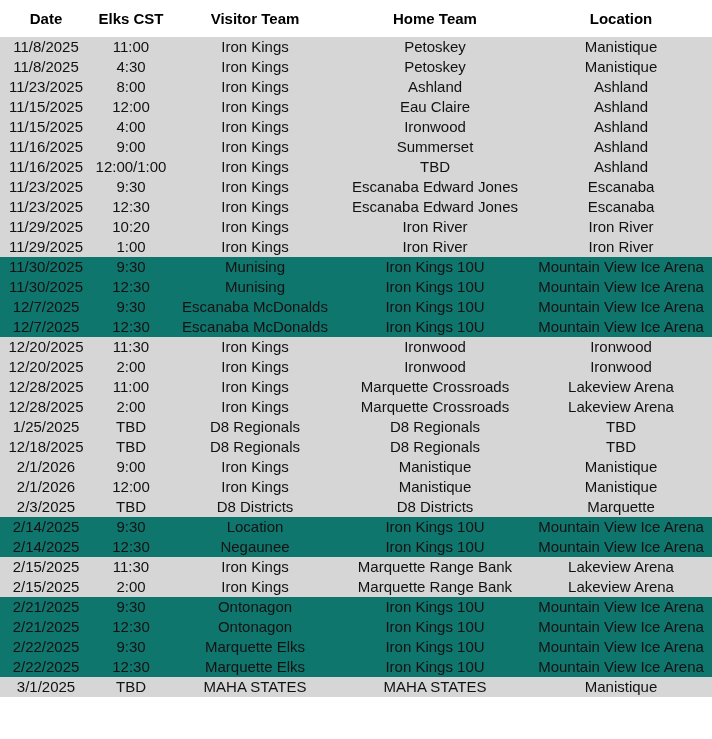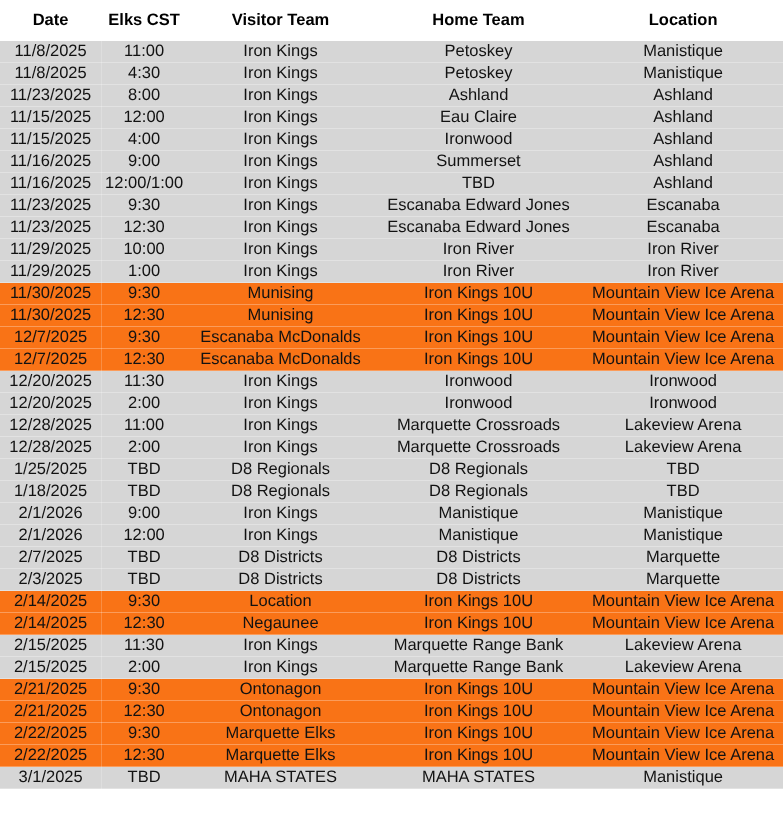--- a/index.html
+++ b/index.html
@@ -33,21 +33,21 @@
     font-weight: bold;
     background: #ffffff;
     color: #000000;
     height: 37px;
     line-height: 21px;
   }
   #schedule td {
     color: #121212;
   }
   tr.shade-gray td  { background: #d6d6d6; }
-  tr.shade-green td { background: #f97316; }
+  tr.shade-green td { background: #0f766e; }
 </style>
 </head>
 <body>
 
 <table id="schedule">
   <colgroup>
     <col style="width:92px">
     <col style="width:78px">
     <col style="width:170px">
     <col style="width:190px">
@@ -121,21 +121,21 @@
   </tr>
       <tr class="shade-gray">
     <td>11/23/2025</td>
     <td>12:30</td>
     <td>Iron Kings</td>
     <td>Escanaba Edward Jones</td>
     <td>Escanaba</td>
   </tr>
       <tr class="shade-gray">
     <td>11/29/2025</td>
-    <td>10:00</td>
+    <td>10:20</td>
     <td>Iron Kings</td>
     <td>Iron River</td>
     <td>Iron River</td>
   </tr>
       <tr class="shade-gray">
     <td>11/29/2025</td>
     <td>1:00</td>
     <td>Iron Kings</td>
     <td>Iron River</td>
     <td>Iron River</td>
@@ -197,46 +197,39 @@
     <td>Lakeview Arena</td>
   </tr>
       <tr class="shade-gray">
     <td>1/25/2025</td>
     <td>TBD</td>
     <td>D8 Regionals</td>
     <td>D8 Regionals</td>
     <td>TBD</td>
   </tr>
       <tr class="shade-gray">
-    <td>1/18/2025</td>
+    <td>12/18/2025</td>
     <td>TBD</td>
     <td>D8 Regionals</td>
     <td>D8 Regionals</td>
     <td>TBD</td>
   </tr>
       <tr class="shade-gray">
     <td>2/1/2026</td>
     <td>9:00</td>
     <td>Iron Kings</td>
     <td>Manistique</td>
     <td>Manistique</td>
   </tr>
       <tr class="shade-gray">
     <td>2/1/2026</td>
     <td>12:00</td>
     <td>Iron Kings</td>
     <td>Manistique</td>
     <td>Manistique</td>
-  </tr>
-      <tr class="shade-gray">
-    <td>2/7/2025</td>
-    <td>TBD</td>
-    <td>D8 Districts</td>
-    <td>D8 Districts</td>
-    <td>Marquette</td>
   </tr>
       <tr class="shade-gray">
     <td>2/3/2025</td>
     <td>TBD</td>
     <td>D8 Districts</td>
     <td>D8 Districts</td>
     <td>Marquette</td>
   </tr>
       <tr class="shade-green">
     <td>2/14/2025</td>

